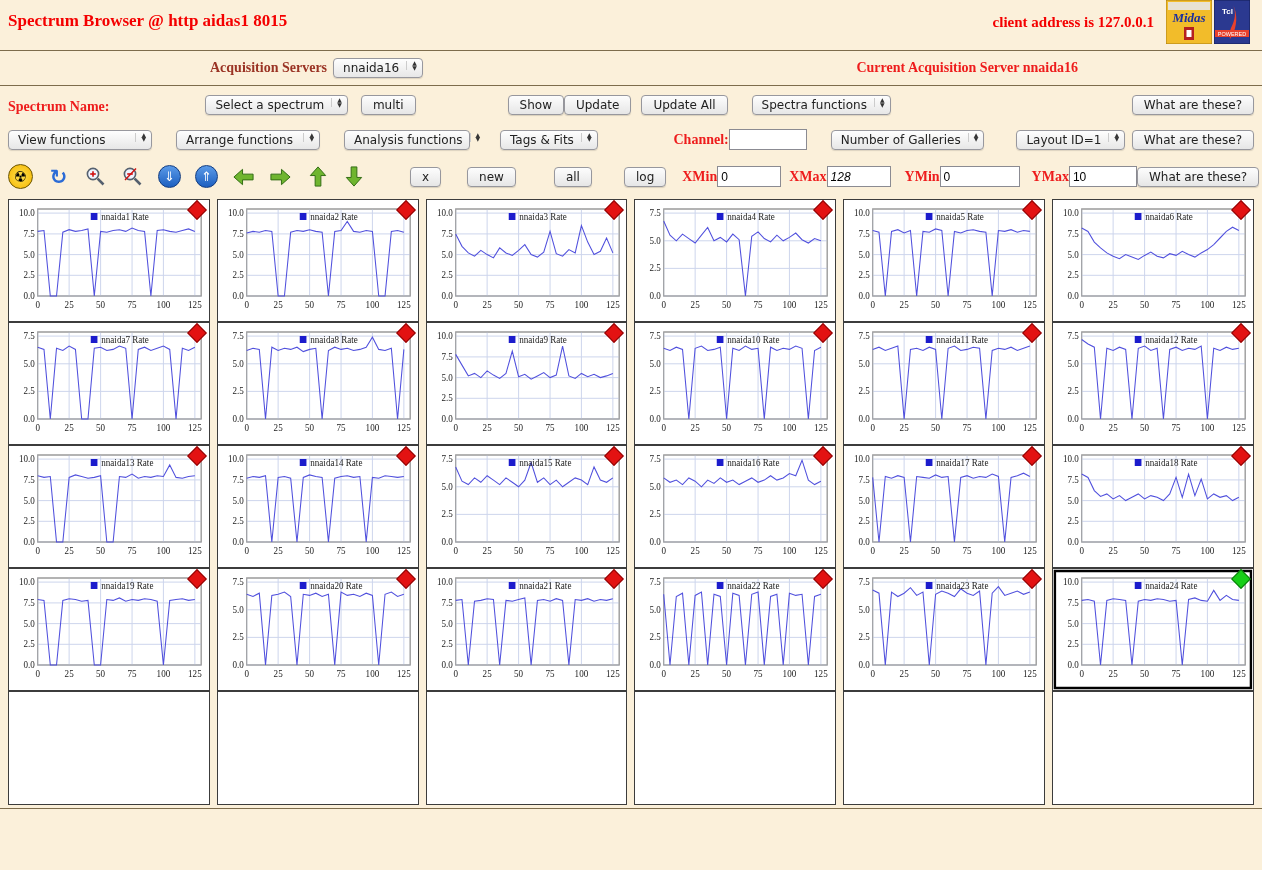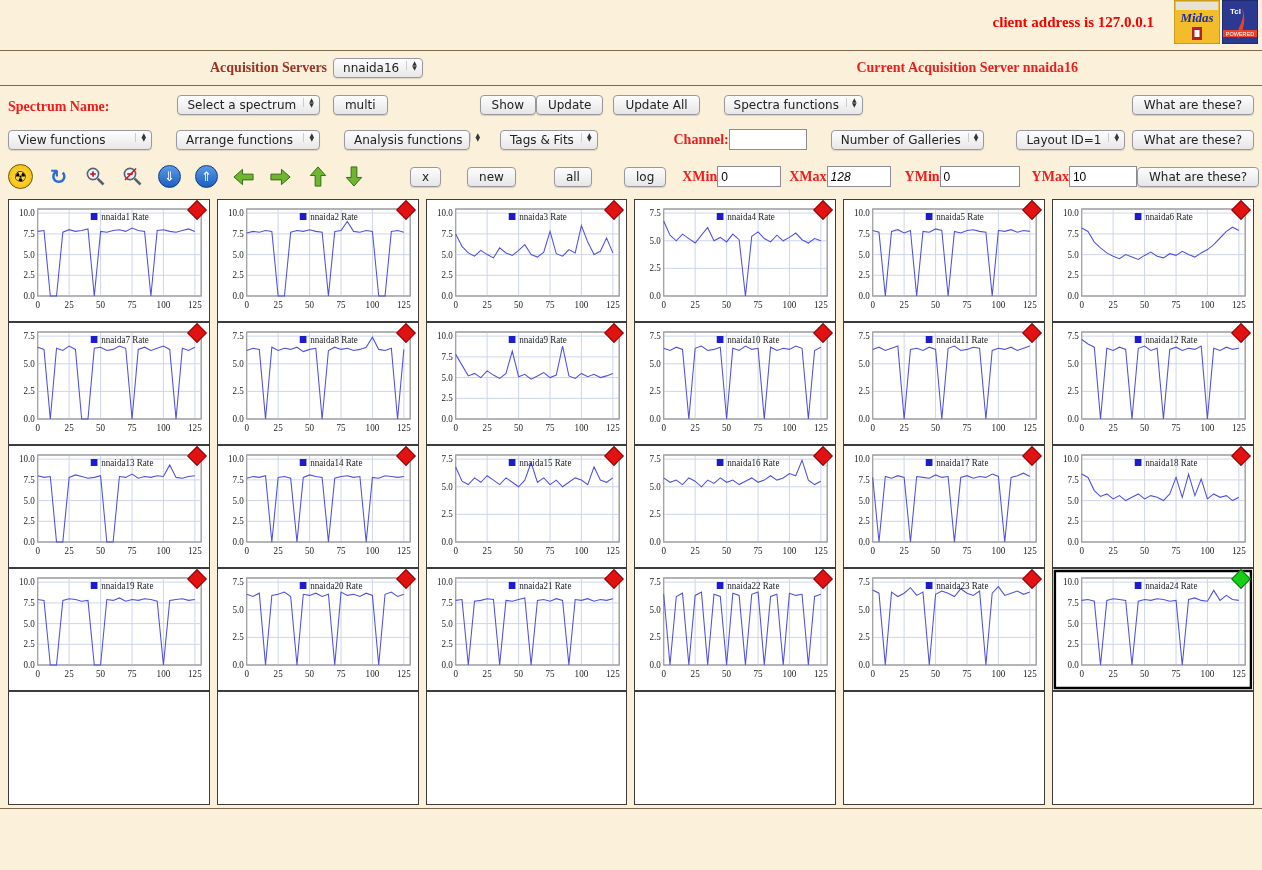--- a/index.html
+++ b/index.html
@@ -7,21 +7,21 @@
     width:1262px;
     background:#fbf0da;
     font-family:"DejaVu Sans",sans-serif;
     font-size:12px;
     color:#222;
   }
   
   .header{display:flex;align-items:flex-start;padding:11px 8px 5px;position:relative;height:34px;}
   .title{font-family:"Liberation Serif",serif;font-weight:bold;font-size:17px;color:#f40000;}
   .client{font-family:"Liberation Serif",serif;font-weight:bold;font-size:15px;color:#f40000;margin-left:auto;margin-right:100px;margin-top:3px;}
-  .logos{position:absolute;right:4px;top:0;display:flex;gap:2px;}
+  .logos{position:absolute;right:12px;top:0;display:flex;gap:2px;}
   hr.sep{border:0;border-top:1px solid #7d6c4c;margin:0;}
   
   .row{display:flex;align-items:center;padding:7px 8px;}
   .maroon{font-family:"Liberation Serif",serif;font-weight:bold;font-size:14px;color:#9a3324;}
   .redlabel{font-family:"Liberation Serif",serif;font-weight:bold;font-size:14px;color:#ee1c1c;}
   
   .sel{display:inline-flex;align-items:flex-start;background:linear-gradient(#fefefe,#e7e7e7);
        border:1px solid #98989e;border-radius:4px;padding:2px 5px 2px 9px;font-size:12px;color:#222;
        box-shadow:0 1px 1px rgba(0,0,0,.12);cursor:default;white-space:nowrap;}
   .arrows{display:inline-flex;flex-direction:column;align-items:center;line-height:4.6px;font-size:6px;
@@ -50,20 +50,21 @@
   svg.chart text.end{text-anchor:end;}
   svg.chart text.mid{text-anchor:middle;}
   .diamond{position:absolute;top:3px;right:5px;width:12px;height:12px;background:#e31212;border:1px solid #8c0606;transform:rotate(45deg);}
   .diamond.green{background:#17cf17;border-color:#0a7a0a;}
   .footer{height:8px;}
 </style>
 </head>
 <body>
 
 <div class="header">
+  <span class="title">Spectrum Browser @ http aidas1 8015</span>
   <span class="client">client address is 127.0.0.1</span>
   <div class="logos">
     <span>
       <svg width="46" height="44">
           <rect width="46" height="44" fill="#f2bc2a" stroke="#a87c10"></rect>
           <rect x="2" y="2" width="42" height="8" fill="#e8e2d2"></rect>
           <text x="23" y="22" font-family="Liberation Serif" font-size="13" font-style="italic" font-weight="bold" fill="#1c2f9e" text-anchor="middle">Midas</text>
           <rect x="18" y="27" width="10" height="13" fill="#b52020"></rect>
           <rect x="20.5" y="30" width="5" height="7" fill="#fff"></rect>
         </svg>
@@ -91,21 +92,21 @@
       </span>
   </div>
   <span class="redlabel" style="margin-left:auto;margin-right:176px">Current Acquisition Server nnaida16</span>
 </div>
 <hr class="sep">
 
 <div class="row" style="align-items:flex-end;padding-top:9px">
   <div class="namecol">
     <span class="redlabel">Spectrum Name:</span>
   </div>
-  <div class="sel" style="margin-left:68px">
+  <div class="sel" style="margin-left:96px">
     <span>Select a spectrum</span>
     <span class="arrows">
         <span>▲</span>
         <span>▼</span>
       </span>
   </div>
   <button class="btn" style="margin-left:13px">multi</button>
   <button class="btn" style="margin-left:92px">Show</button>
   <button class="btn" style="">Update</button>
   <button class="btn" style="margin-left:10px">Update All</button>

